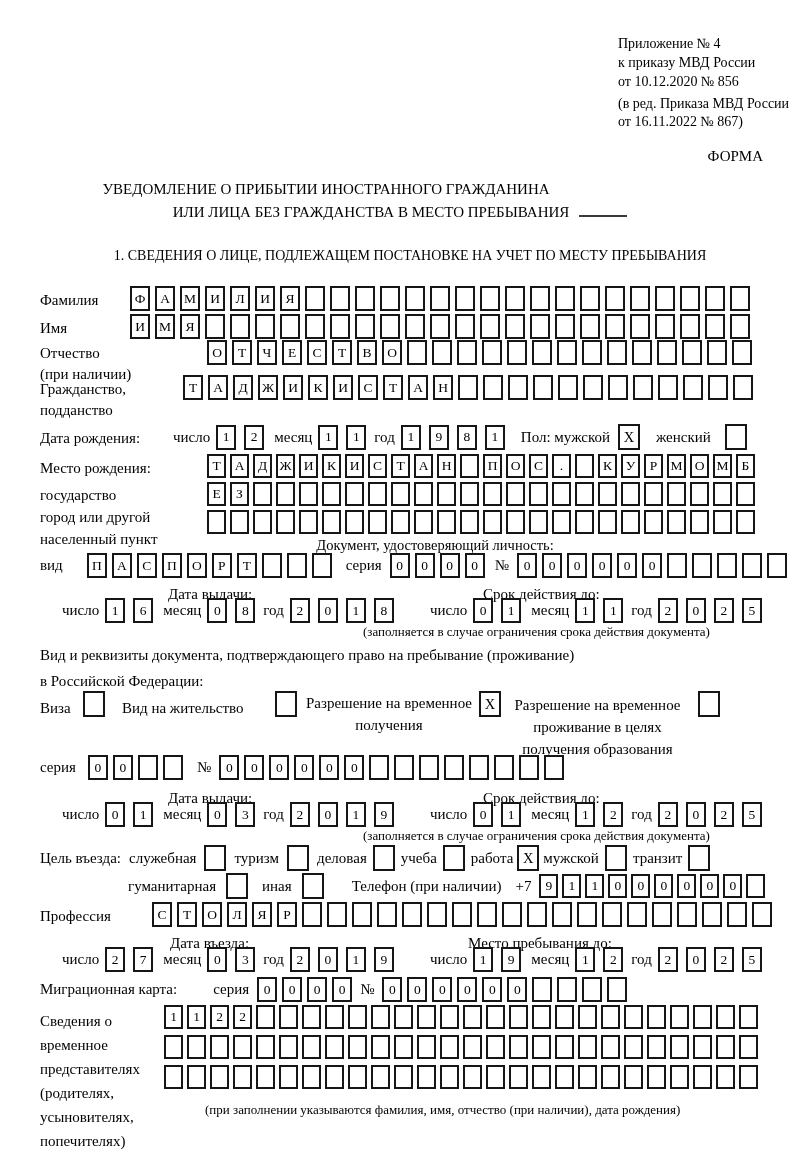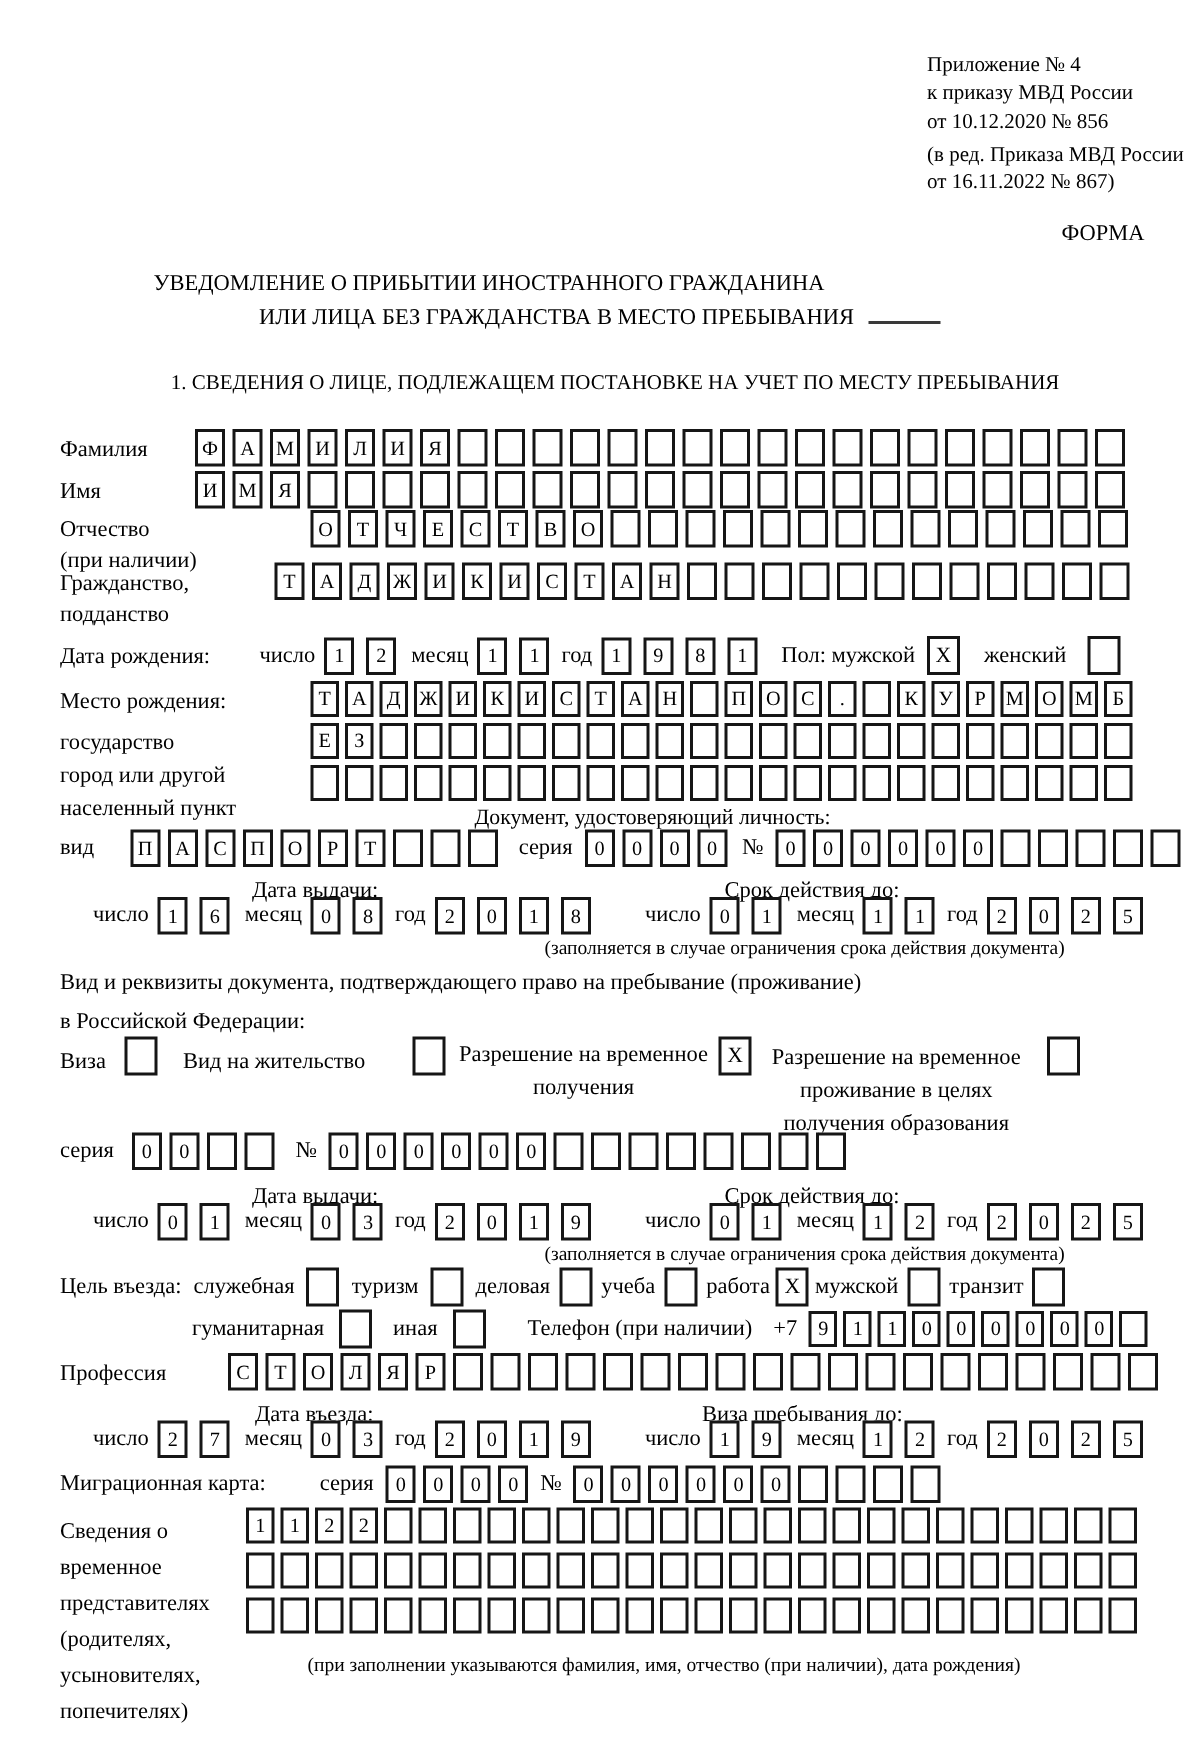--- a/index.html
+++ b/index.html
@@ -564,21 +564,21 @@
         <span class="box"></span>
         <span class="box"></span>
         <span class="box"></span>
         <span class="box"></span>
         <span class="box"></span>
         <span class="box"></span>
       </span>
   </div>
 
   <div class="t" style="left:170px;top:934px">Дата въезда:</div>
-  <div class="t" style="left:468px;top:934px">Виза пребывания до:</div>
+  <div class="t" style="left:468px;top:934px">Место пребывания до:</div>
 
   <div class="row" style="left:62px;top:947px">
     <span>число</span>
     <span class="bg date m6">
         <span class="box">2</span>
         <span class="box">7</span>
       </span>
     <span class="m10">месяц</span>
     <span class="bg date m6">
         <span class="box">0</span>

